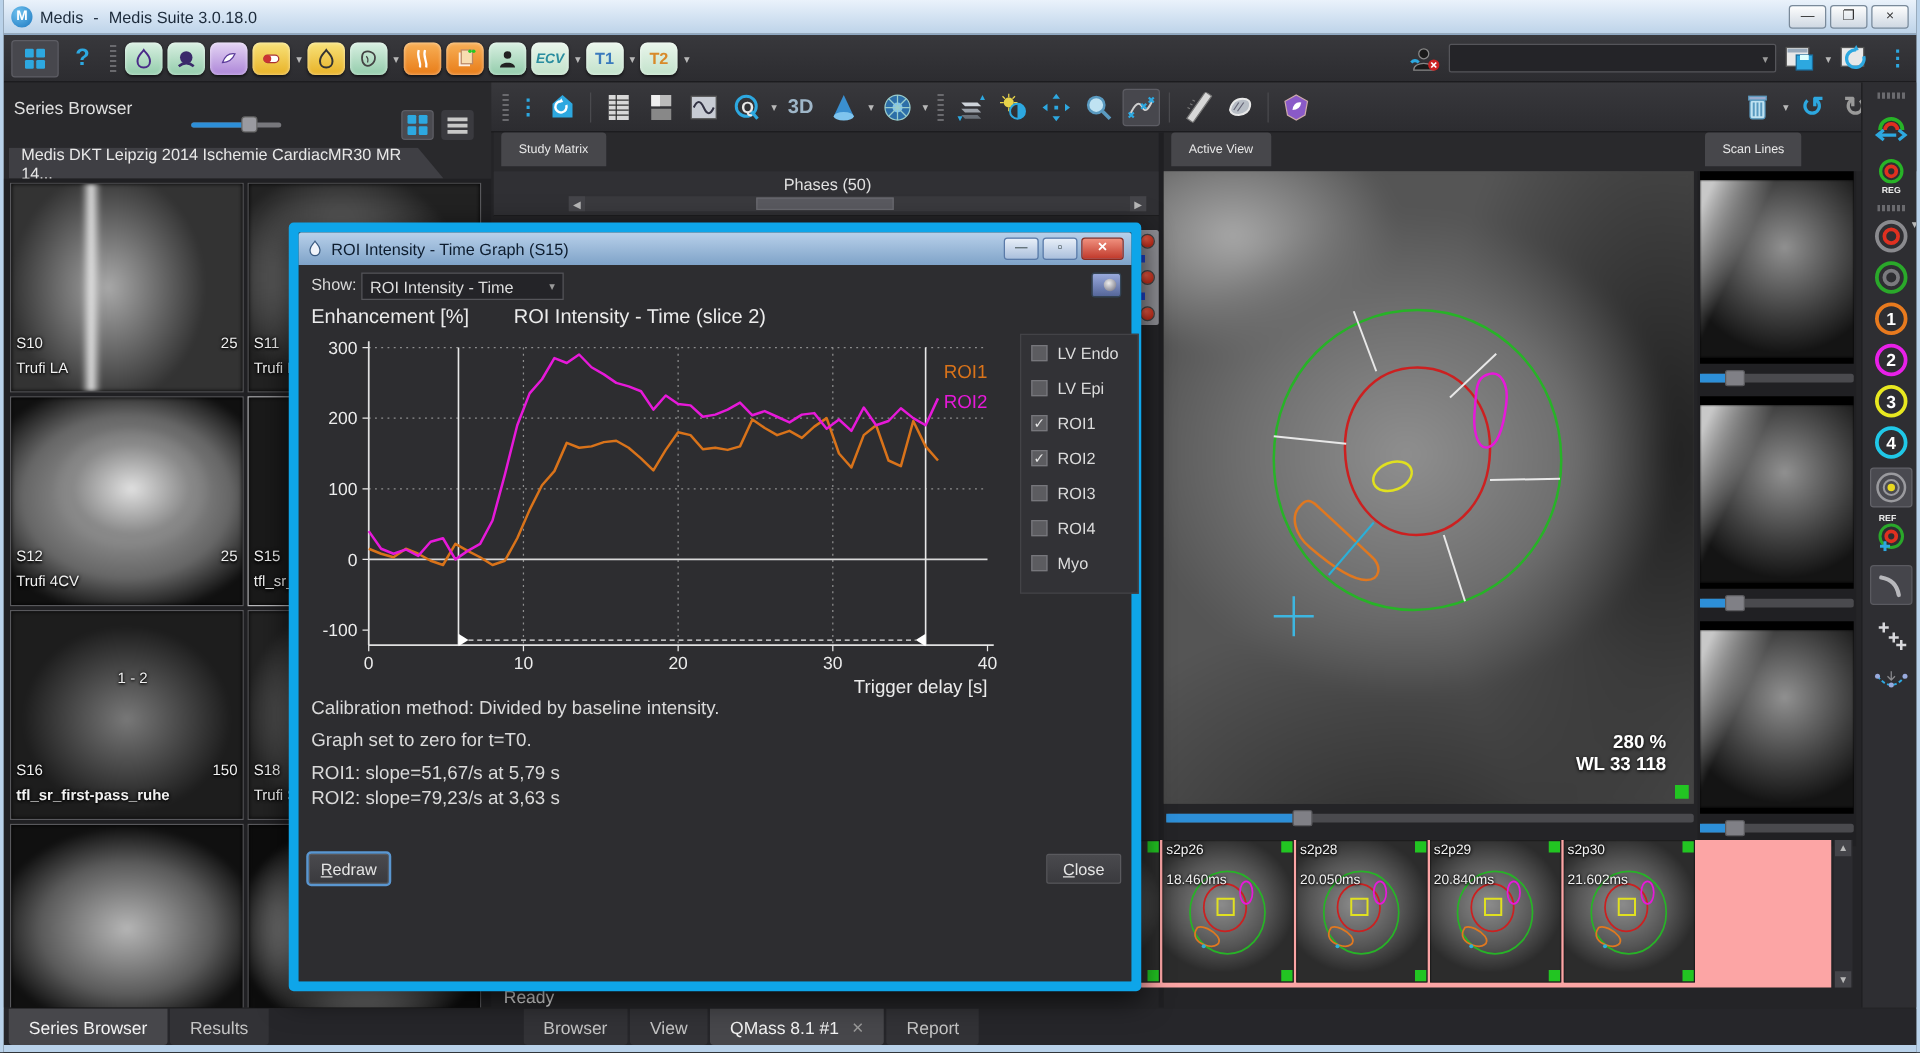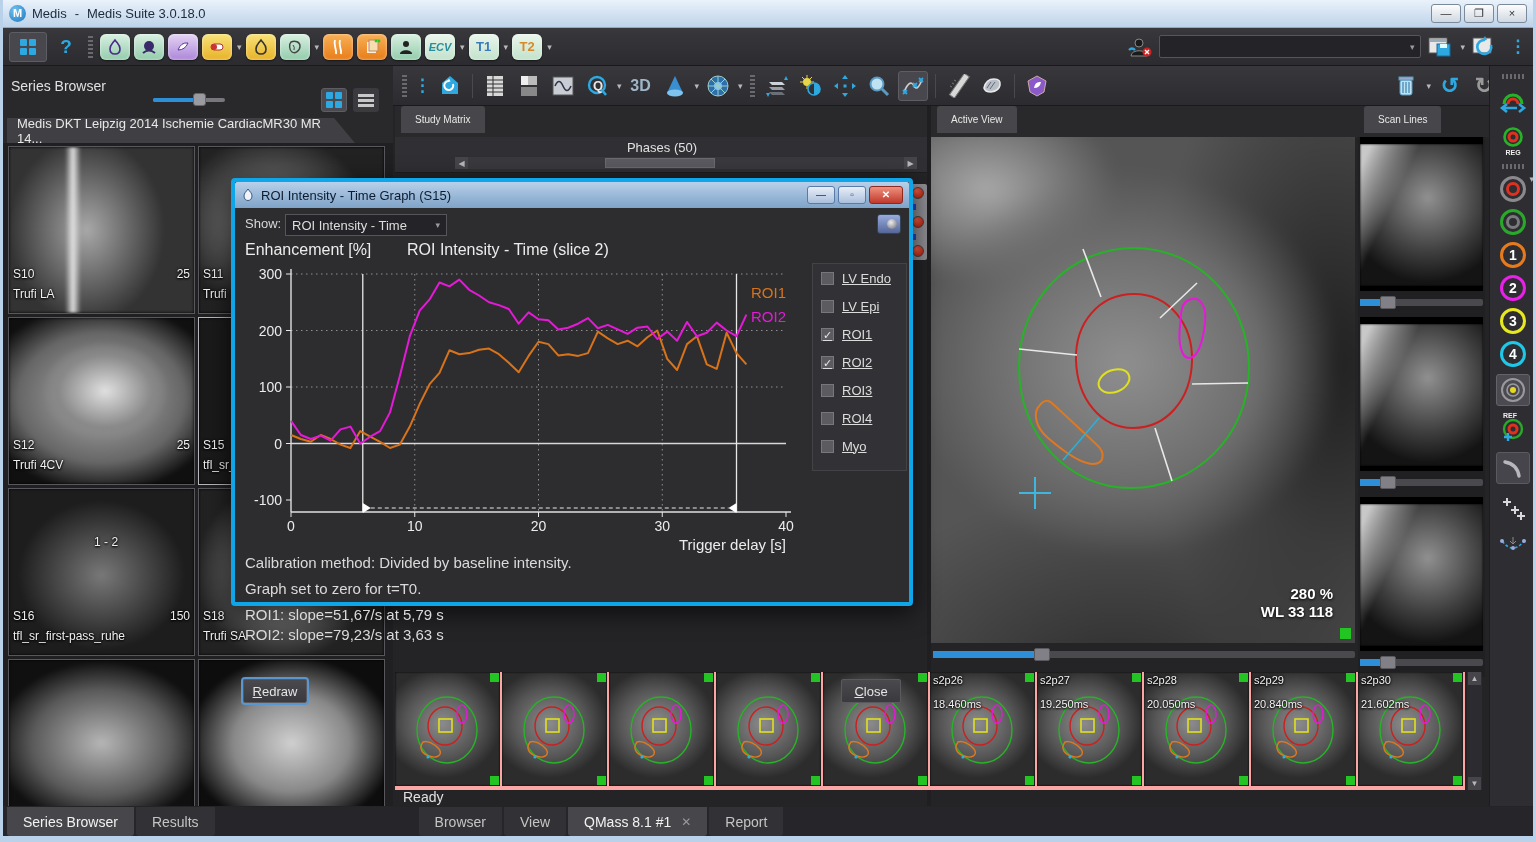--- a/index.html
+++ b/index.html
@@ -116,31 +116,31 @@
   .vscroll{left:1464px;top:672px;width:15px;height:118px;background:#2c2c30;display:flex;flex-direction:column;justify-content:space-between;align-items:center;}
   .vscroll .scrollarr{width:13px;height:13px;}
   
   .ready{left:392px;top:789px;width:400px;height:18px;font-size:14px;color:#e0e0e0;padding-left:8px;}
   .bottombar{left:0;top:807px;width:1536px;height:29px;background:#26262a;display:flex;align-items:flex-start;gap:2px;padding:0 4px;}
   .btab{height:29px;display:flex;align-items:center;padding:0 16px;font-size:14px;background:#323236;color:#c4c4c4;border-radius:0 0 3px 3px;}
   .btab.active{background:#47474b;color:#f2f2f2;}
   .btab .x{margin-left:10px;color:#9a9a9a;font-size:12px;}
   .bottom-edge{left:0;top:836px;width:1536px;height:6px;background:#b9d2ea;}
   
-  .dialog{left:228px;top:178px;width:682px;height:428px;z-index:20;border:4px solid #0ea5e9;border-radius:4px;
+  .dialog{left:228px;top:178px;width:682px;height:615px;z-index:20;border:8px solid #0ea5e9;border-radius:4px;
     background:#2d2d30;box-shadow:0 6px 24px rgba(0,0,0,.7);}
   .dlg-title{height:26px;background:linear-gradient(#b8d0ea,#7fa3c8);display:flex;align-items:center;padding:0 6px;
     color:#0d1c2e;font-size:13px;gap:6px;border-radius:2px 2px 0 0;}
   .dlg-btn{width:28px;height:18px;border-radius:3px;border:1px solid #5a7aa8;font-size:10px;line-height:16px;text-align:center;
     background:linear-gradient(#e8eff8,#aabfdc);color:#233;}
   .dlg-btn.close{background:linear-gradient(#f0907e,#c0392b);border-color:#8a2a20;color:#fff;font-weight:bold;width:34px;}
   .dlg-body{position:absolute;left:0;top:26px;right:0;bottom:0;background:#2d2d30;}
   .dcombo{width:162px;height:22px;background:#242428;border:1px solid #55555a;color:#ddd;display:flex;align-items:center;padding:0 6px;}
   .dheading{font-size:16px;color:#ececec;}
-  .chkpanel{position:absolute;left:577px;top:55px;width:95px;height:208px;background:#323236;border:1px solid #434347;text-decoration:underline;}
+  .chkpanel{position:absolute;left:577px;top:55px;width:95px;height:208px;background:#323236;border:1px solid #434347;}
   .chkrow{display:flex;align-items:center;gap:8px;height:28px;padding:0 8px;}
   .chkbox{width:13px;height:13px;background:#5c5c60;border:1px solid #77777c;font-size:11px;line-height:12px;color:#e8e8e8;text-align:center;}
   .note{position:absolute;left:10px;font-size:15px;color:#dadada;}
   .dbtn{position:absolute;top:471px;height:24px;background:linear-gradient(#4a4a4e,#3a3a3e);border:1px solid #5a5a5e;
     color:#e4e4e4;font-size:13px;display:flex;align-items:center;justify-content:center;border-radius:2px;}
   .dbtn.focus{outline:2px solid #5a96d0;}
   .dbtn u{text-decoration:underline;}
   .camera-sm{width:24px;height:20px;background:linear-gradient(#9ad,#569);border:1px solid #345;border-radius:3px;position:relative;}
   .camera-sm:after{content:"";position:absolute;right:3px;top:4px;width:10px;height:10px;border-radius:50%;background:radial-gradient(circle at 40% 35%,#eee,#667);}
 </style>
@@ -319,21 +319,21 @@
         <div class="tile sel">
           <div class="bg m3"></div>
           <span class="tlabel" style="left:4px;top:120px;">S15</span>
           <span class="tlabel" style="right:4px;top:120px;"></span>
           <span class="tlabel" style="left:4px;top:140px;">tfl_sr_fir</span>
         </div>
         <div class="tile">
           <div class="bg m4"></div>
           <span class="tlabel" style="left:4px;top:120px;">S16</span>
           <span class="tlabel" style="right:4px;top:120px;">150</span>
-          <span class="tlabel" style="left:4px;top:140px;">tfl_sr_first-pass_ruhe</span>
+          <span class="tlabel" style="left:4px;top:140px;font-weight:bold;">tfl_sr_first-pass_ruhe</span>
           <span class="tlabel" style="left:46%;top:46px;">1 - 2</span>
         </div>
         <div class="tile">
           <div class="bg m5"></div>
           <span class="tlabel" style="left:4px;top:120px;">S18</span>
           <span class="tlabel" style="right:4px;top:120px;"></span>
           <span class="tlabel" style="left:4px;top:140px;">Trufi SA</span>
         </div>
         <div class="tile">
           <div class="bg m6"></div>
@@ -743,35 +743,20 @@
         <svg viewBox="0 0 105 114">
           <ellipse cx="52" cy="58" rx="30" ry="33" fill="none" stroke="#27b327" stroke-width="1.4"></ellipse>
           <ellipse cx="50" cy="54" rx="17" ry="19" fill="none" stroke="#cc2020" stroke-width="1.4"></ellipse>
           <rect x="44" y="47" width="13" height="13" fill="none" stroke="#e0e020" stroke-width="1.6"></rect>
           <ellipse cx="67" cy="42" rx="5" ry="9" fill="none" stroke="#e619d9" stroke-width="1.4"></ellipse>
           <path d="M28 70 c-5 7 0 12 6 14 c8 3 14 -1 10 -7 c-4 -5 -12 -9 -16 -7 z" fill="none" stroke="#e07820" stroke-width="1.4"></path>
           <circle cx="33" cy="85" r="1.6" fill="#2bb0d8"></circle>
         </svg>
         <span class="clabel" style="top:2px;">s2p26</span>
         <span class="clabel" style="top:26px;">18.460ms</span>
-        <span class="gsq" style="right:1px;top:1px;"></span>
-        <span class="gsq" style="right:1px;bottom:1px;"></span>
-      </div>
-      <div class="cell">
-        <div class="bg"></div>
-        <svg viewBox="0 0 105 114">
-          <ellipse cx="52" cy="58" rx="30" ry="33" fill="none" stroke="#27b327" stroke-width="1.4"></ellipse>
-          <ellipse cx="50" cy="54" rx="17" ry="19" fill="none" stroke="#cc2020" stroke-width="1.4"></ellipse>
-          <rect x="44" y="47" width="13" height="13" fill="none" stroke="#e0e020" stroke-width="1.6"></rect>
-          <ellipse cx="67" cy="42" rx="5" ry="9" fill="none" stroke="#e619d9" stroke-width="1.4"></ellipse>
-          <path d="M28 70 c-5 7 0 12 6 14 c8 3 14 -1 10 -7 c-4 -5 -12 -9 -16 -7 z" fill="none" stroke="#e07820" stroke-width="1.4"></path>
-          <circle cx="33" cy="85" r="1.6" fill="#2bb0d8"></circle>
-        </svg>
-        <span class="clabel" style="top:2px;">s2p27</span>
-        <span class="clabel" style="top:26px;">19.250ms</span>
         <span class="gsq" style="right:1px;top:1px;"></span>
         <span class="gsq" style="right:1px;bottom:1px;"></span>
       </div>
       <div class="cell">
         <div class="bg"></div>
         <svg viewBox="0 0 105 114">
           <ellipse cx="52" cy="58" rx="30" ry="33" fill="none" stroke="#27b327" stroke-width="1.4"></ellipse>
           <ellipse cx="50" cy="54" rx="17" ry="19" fill="none" stroke="#cc2020" stroke-width="1.4"></ellipse>
           <rect x="44" y="47" width="13" height="13" fill="none" stroke="#e0e020" stroke-width="1.6"></rect>
           <ellipse cx="67" cy="42" rx="5" ry="9" fill="none" stroke="#e619d9" stroke-width="1.4"></ellipse>

